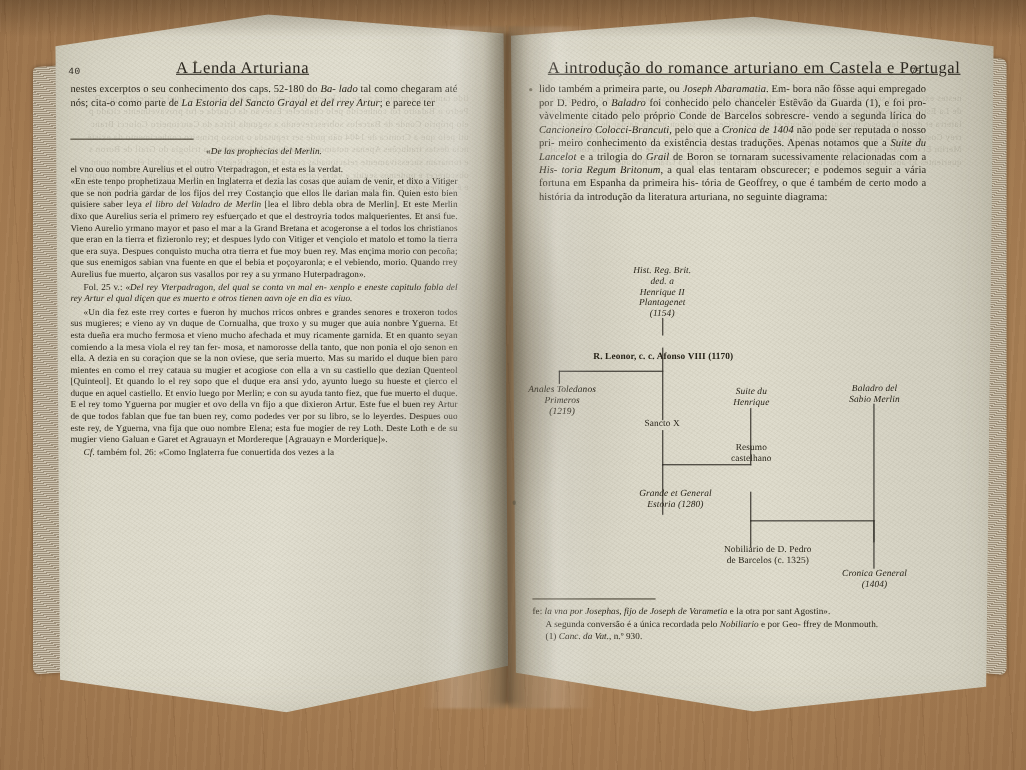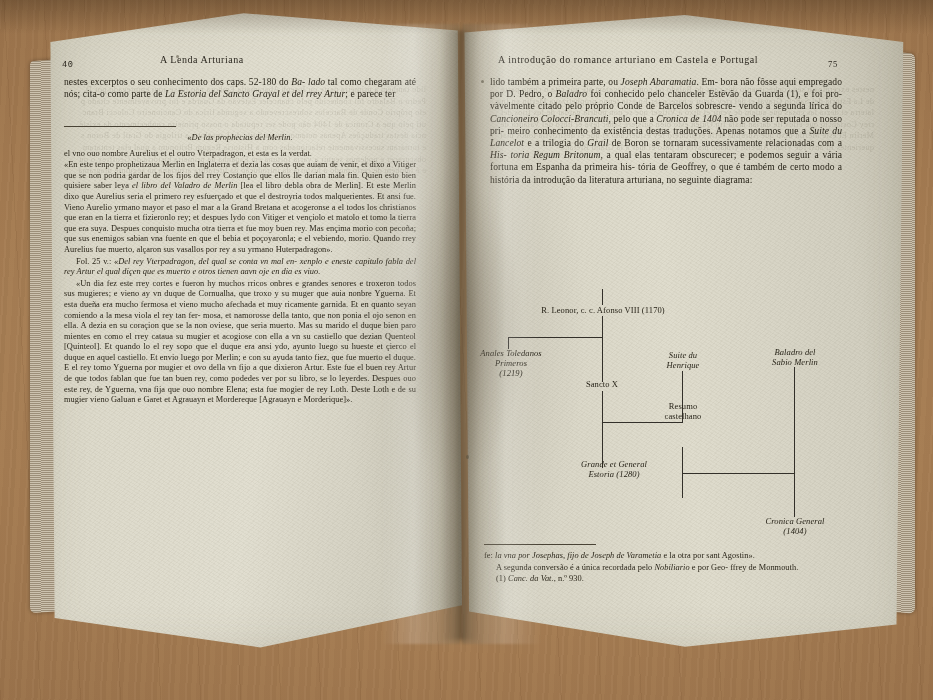--- a/index.html
+++ b/index.html
@@ -85,22 +85,22 @@
     position:absolute;inset:0;pointer-events:none;opacity:.14;
     color:#4a4535;font-size:8.2px;line-height:11.6px;letter-spacing:.4px;
     transform:scaleX(-1);
     padding:74px 36px;
     overflow:hidden;word-break:break-all;
   }
 
   .content{position:absolute;inset:0;color:#272319;}
 
   .running-head{
-    position:absolute;font-size:10px;letter-spacing:.55px;
-    white-space:nowrap;color:#2c2820;
+    position:absolute;font-size:15px;letter-spacing:.55px;
+    white-space:nowrap;color:#2c2820;text-decoration:underline;
   }
   .folio{
     position:absolute;font-size:8.6px;letter-spacing:.6px;color:#2c2820;
   }
 
   .col{position:absolute;}
   p{margin:0;}
   .body-txt{
     font-size:9.55px;line-height:12.2px;text-align:justify;
     letter-spacing:.08px;color:#272318;
@@ -175,20 +175,21 @@
         </div>
 
         <div class="col" style="left:22px;top:110px;width:352px;">
           <div class="fn-rule"></div>
           <div>
               <p class="small-txt center" style="margin:4px 0 5px 0;">«<i>De las prophecias del Merlin.</i></p>
               <p class="small-txt" style="margin:0 0 1px 0;">el vno ouo nombre Aurelius et el outro Vterpadragon, et esta es la verdat.</p>
               <p class="small-txt" style="margin:0 0 1px 0;">«En este tenpo prophetizaua Merlin en Inglaterra et dezia las cosas que auiam de venir, et dixo a Vitiger que se non podria gardar de los fijos del rrey Costançio que ellos lle darian mala fin. Quien esto bien quisiere saber leya <i>el libro del Valadro de Merlin</i> [lea el libro debla obra de Merlin]. Et este Merlin dixo que Aurelius seria el primero rey esfuerçado et que el destroyria todos malquerientes. Et ansi fue. Vieno Aurelio yrmano mayor et paso el mar a la Grand Bretana et acogeronse a el todos los christianos que eran en la tierra et fizieronlo rey; et despues lydo con Vitiger et vençiolo et matolo et tomo la tierra que era suya. Despues conquisto mucha otra tierra et fue moy buen rey. Mas ençima morio con pecoña; que sus enemigos sabian vna fuente en que el bebia et poçoyaronla; e el vebiendo, morio. Quando rrey Aurelius fue muerto, alçaron sus vasallos por rey a su yrmano Huterpadragon».</p>
               <p class="small-txt indent" style="margin:0 0 1px 0;">Fol. 25 v.: «<i>Del rey Vterpadragon, del qual se conta vn mal en-</i> <i>xenplo e eneste capitulo fabla del rey Artur el qual diçen que es muerto</i> <i>e otros tienen aavn oje en dia es viuo.</i></p>
               <p class="small-txt indent" style="margin:0 0 1px 0;">«Un dia fez este rrey cortes e fueron hy muchos rricos onbres e grandes senores e troxeron todos sus mugieres; e vieno ay vn duque de Cornualha, que troxo y su muger que auia nonbre Yguerna. Et esta dueña era mucho fermosa et vieno mucho afechada et muy ricamente garnida. Et en quanto seyan comiendo a la mesa viola el rey tan fer- mosa, et namorosse della tanto, que non ponia el ojo senon en ella. A dezia en su coraçion que se la non oviese, que seria muerto. Mas su marido el duque bien paro mientes en como el rrey cataua su mugier et acogiose con ella a vn su castiello que dezian Quenteol [Quinteol]. Et quando lo el rey sopo que el duque era ansi ydo, ayunto luego su hueste et çierco el duque en aquel castiello. Et envio luego por Merlin; e con su ayuda tanto fiez, que fue muerto el duque. E el rey tomo Yguerna por mugier et ovo della vn fijo a que dixieron Artur. Este fue el buen rey Artur de que todos fablan que fue tan buen rey, como podedes ver por su libro, se lo leyerdes. Despues ouo este rey, de Yguerna, vna fija que ouo nombre Elena; esta fue mogier de rey Loth. Deste Loth e de su mugier vieno Galuan e Garet et Agrauayn et Mordereque [Agrauayn e Morderique]».</p>
+              <p class="small-txt indent" style="margin:0 0 1px 0;"><i>Cf.</i> também fol. 26: «Como Inglaterra fue conuertida dos vezes a la</p>
             </div>
         </div>
 
       </div>
       <div class="paper-noise"></div>
     </div>
 
     <div class="page page-right">
       <div class="showthrough">
         nestes excerptos o seu conhecimento dos caps do Balado tal como chegaram até nós cita o como parte de La Estoria del Sancto Grayal et del rrey Artur e parece ter En este tenpo prophetizaua Merlin en Inglaterra et dezia las cosas que auiam de venir et dixo a Vitiger que se non podria gardar de los fijos del rrey Costançio que ellos lle darian mala fin Quien esto bien quisiere saber leya el libro del Valadro de Merlin Et este Merlin dixo que Aurelius seria el primero rey esfuerçado et que el destroyria todos malquerientes Et ansi fue Vieno Aurelio yrmano mayor et paso el mar a la Grand Bretana
@@ -199,24 +200,29 @@
         <div class="running-head" style="left:38px;top:44px;">A introdução do romance arturiano em Castela e Portugal</div>
 
         <div class="folio" style="left:368px;top:49px;">75</div>
 
         <div class="col" style="left:30px;top:66px;width:352px;">
           <div class="body-txt">lido também a primeira parte, ou <i>Joseph Abaramatia</i>. Em- bora não fôsse aqui empregado por D. Pedro, o <i>Baladro</i> foi conhecido pelo chanceler Estêvão da Guarda (1), e foi pro- vàvelmente citado pelo próprio Conde de Barcelos sobrescre- vendo a segunda lírica do <i>Cancioneiro Colocci-Brancuti</i>, pelo que a <i>Cronica de 1404</i> não pode ser reputada o nosso pri- meiro conhecimento da existência destas traduções. Apenas notamos que a <i>Suite du Lancelot</i> e a trilogia do <i>Grail</i> de Boron se tornaram sucessivamente relacionadas com a <i>His-</i> <i>toria Regum Britonum</i>, a qual elas tentaram obscurecer; e podemos seguir a vária fortuna em Espanha da primeira his- tória de Geoffrey, o que é também de certo modo a história da introdução da literatura arturiana, no seguinte diagrama:</div>
         </div>
 
         <div class="diagram">
 
+          <div class="dg-label ital" style="left:82px;top:231px;width:120px;">Hist. Reg. Brit.
+ded. a
+Henrique II
+Plantagenet
+(1154)</div>
 
           <div class="dg-line v" style="left:142px;top:279px;height:16px;"></div>
 
-          <div class="dg-label" style="left:62px;top:296px;width:162px;">R. Leonor, c. c. Afonso VIII (1170)</div>
+          <div class="dg-label" style="left:62px;top:309px;width:162px;font-weight:bold;">R. Leonor, c. c. Afonso VIII (1170)</div>
 
           <div class="dg-line v" style="left:142px;top:306px;height:22px;"></div>
           <div class="dg-line h" style="left:48px;top:327px;width:95px;"></div>
           <div class="dg-line v" style="left:48px;top:327px;height:12px;"></div>
 
           <div class="dg-label ital" style="left:5px;top:339px;width:92px;">Anales Toledanos
 Primeros
 (1219)</div>
 
           <div class="dg-label ital" style="left:192px;top:341px;width:62px;">Suite du
@@ -233,27 +239,29 @@
           <div class="dg-line v" style="left:334px;top:357px;height:126px;"></div>
 
           <div class="dg-line v" style="left:142px;top:381px;height:32px;"></div>
           <div class="dg-line h" style="left:142px;top:412px;width:81px;"></div>
 
           <div class="dg-label" style="left:187px;top:392px;width:72px;">Resumo
 castelhano</div>
 
           <div class="dg-line v" style="left:142px;top:412px;height:46px;"></div>
 
-          <div class="dg-label ital" style="left:93px;top:450px;width:122px;">Grande et General
+          <div class="dg-label ital" style="left:93px;top:434px;width:122px;">Grande et General
 Estoria (1280)</div>
 
           <div class="dg-line v" style="left:222px;top:437px;height:27px;"></div>
           <div class="dg-line h" style="left:222px;top:463px;width:113px;"></div>
           <div class="dg-line v" style="left:222px;top:463px;height:25px;"></div>
 
+          <div class="dg-label" style="left:163px;top:485px;width:150px;">Nobiliario de D. Pedro
+de Barcelos (c. 1325)</div>
 
           <div class="dg-line v" style="left:334px;top:463px;height:44px;"></div>
 
           <div class="dg-label ital" style="left:283px;top:507px;width:104px;font-style:italic;">Cronica General
 (1404)</div>
         </div>
 
         <div class="col" style="left:24px;top:528px;width:358px;">
           <div class="fn-rule"></div>
           <div>

